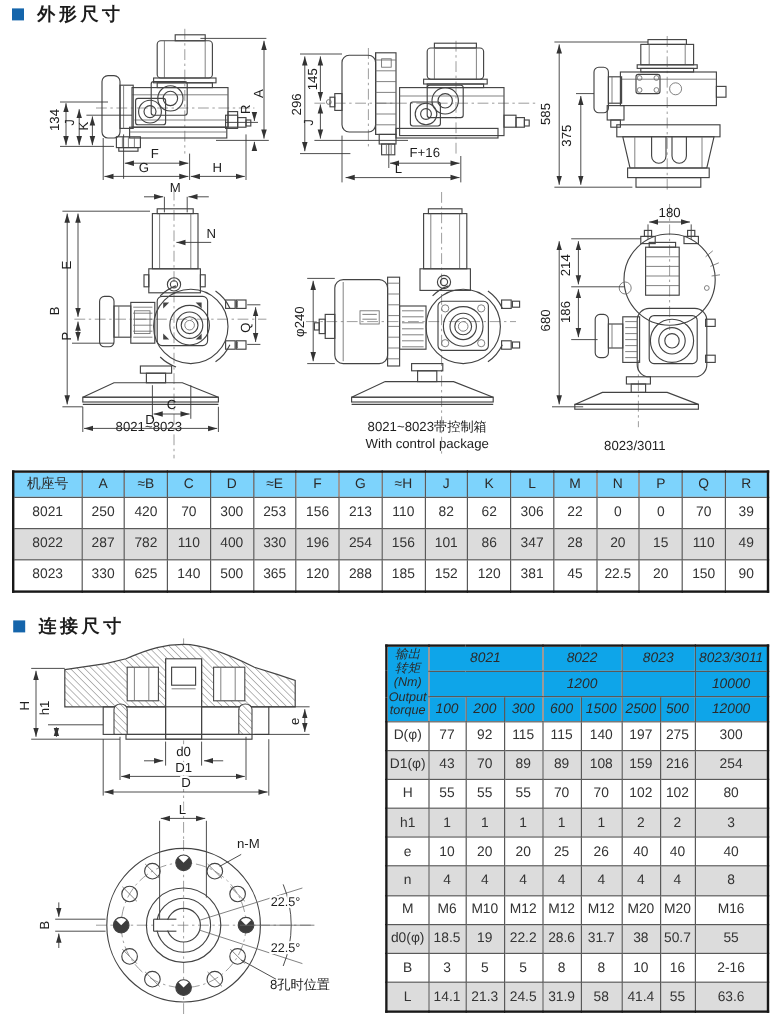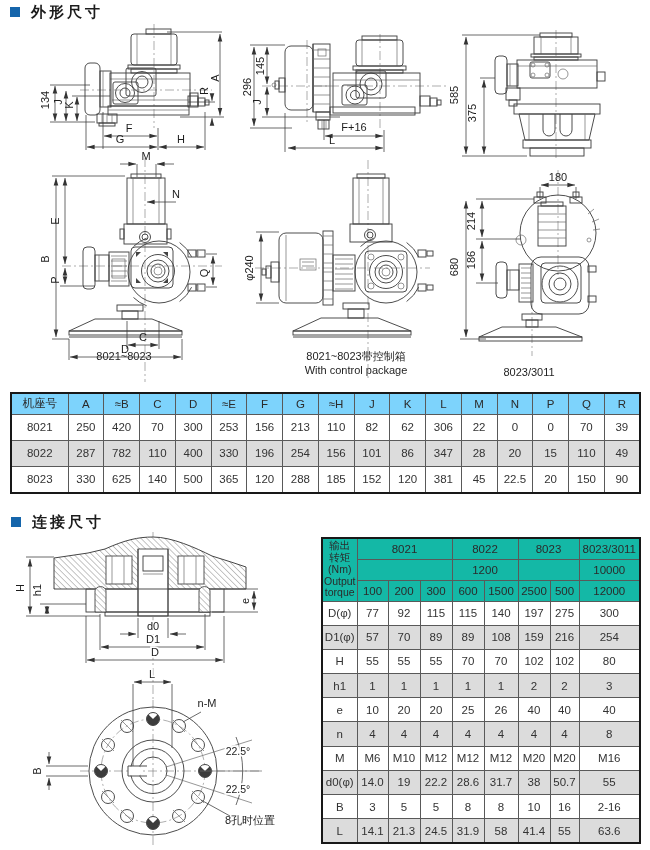--- a/index.html
+++ b/index.html
@@ -6,21 +6,21 @@
 .abs{position:absolute;}
 .sechead{position:absolute;font-size:15px;font-weight:bold;color:#1c1c1c;letter-spacing:3px;}
 .sq{position:absolute;width:10px;height:10px;background:#1565ab;}
 table{position:absolute;border-collapse:collapse;table-layout:fixed;color:#333;}
 td{border:1px solid #595959;text-align:center;vertical-align:middle;padding:0;overflow:hidden;}
 .t1{left:10px;top:392px;width:629px;font-size:11.5px;border:2px solid #181818;}
 .t1 td{height:25px;}
 .t1 tr.hd td{background:#7dd3fc;height:19.5px;color:#2b2b2b;}
 .t2{left:321px;top:537px;width:317px;font-size:11.5px;border:2px solid #181818;}
 .t2 td{height:23.2px;}
-.t2 .hd{background:#14b8a6;color:#2b2b2b;}
+.t2 .hd{background:#0ea5e9;color:#2b2b2b;font-style:italic;}
 .t2 tr.hr1 td{height:19.5px;}
 .t2 tr.hr2 td{height:20.5px;}
 .t2 tr.hr3 td{height:19.5px;margin-top:40px;}
 .alt td{background:#dcdcdc;}
 .cap{position:absolute;font-size:11px;color:#1e1e1e;text-align:center;line-height:13.5px;}
 svg text{font-family:"Liberation Sans",sans-serif;fill:#1d1d1d;}
 </style></head>
 <body>
 <div class="sq" style="left:10px;top:7px;"></div>
 <div class="sechead" style="left:31px;top:3px;">外形尺寸</div>
@@ -631,21 +631,21 @@
         <td>92</td>
         <td>115</td>
         <td>115</td>
         <td>140</td>
         <td>197</td>
         <td>275</td>
         <td>300</td>
       </tr>
 <tr class="alt">
         <td>D1(φ)</td>
-        <td>57</td>
+        <td>43</td>
         <td>70</td>
         <td>89</td>
         <td>89</td>
         <td>108</td>
         <td>159</td>
         <td>216</td>
         <td>254</td>
       </tr>
 <tr>
         <td>H</td>
@@ -697,21 +697,21 @@
         <td>M10</td>
         <td>M12</td>
         <td>M12</td>
         <td>M12</td>
         <td>M20</td>
         <td>M20</td>
         <td>M16</td>
       </tr>
 <tr class="alt">
         <td>d0(φ)</td>
-        <td>14.0</td>
+        <td>18.5</td>
         <td>19</td>
         <td>22.2</td>
         <td>28.6</td>
         <td>31.7</td>
         <td>38</td>
         <td>50.7</td>
         <td>55</td>
       </tr>
 <tr>
         <td>B</td>

